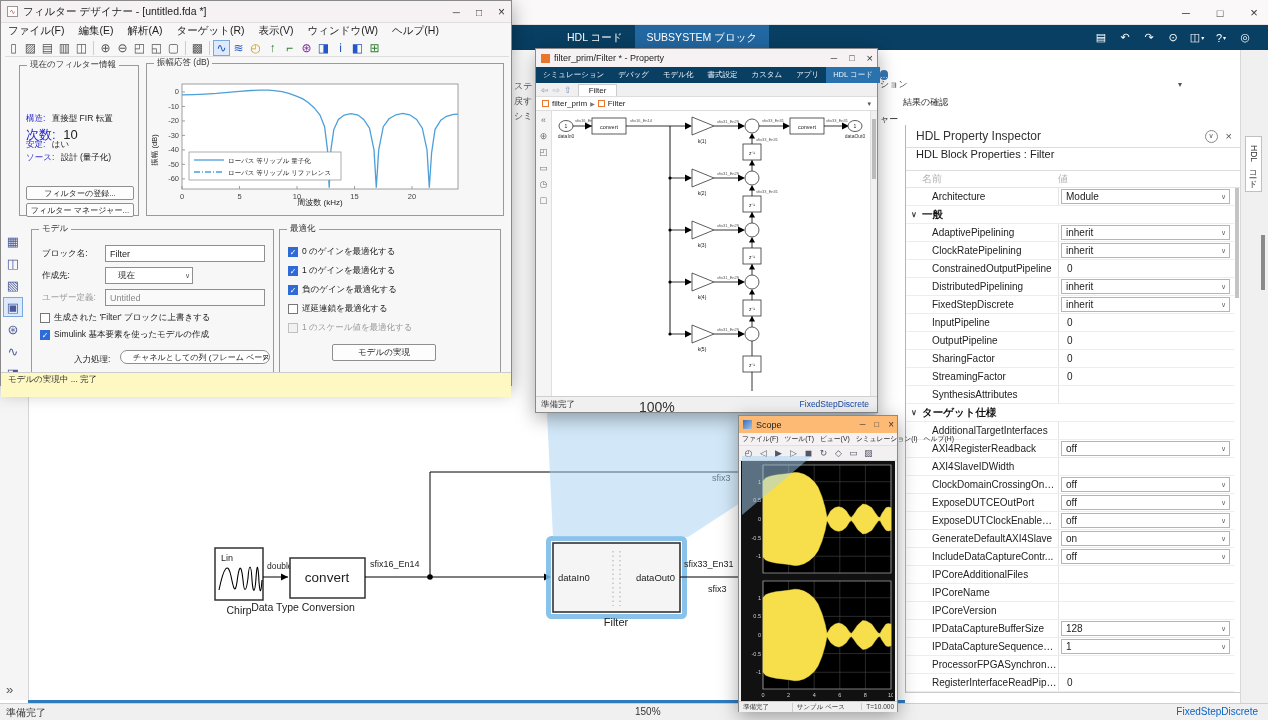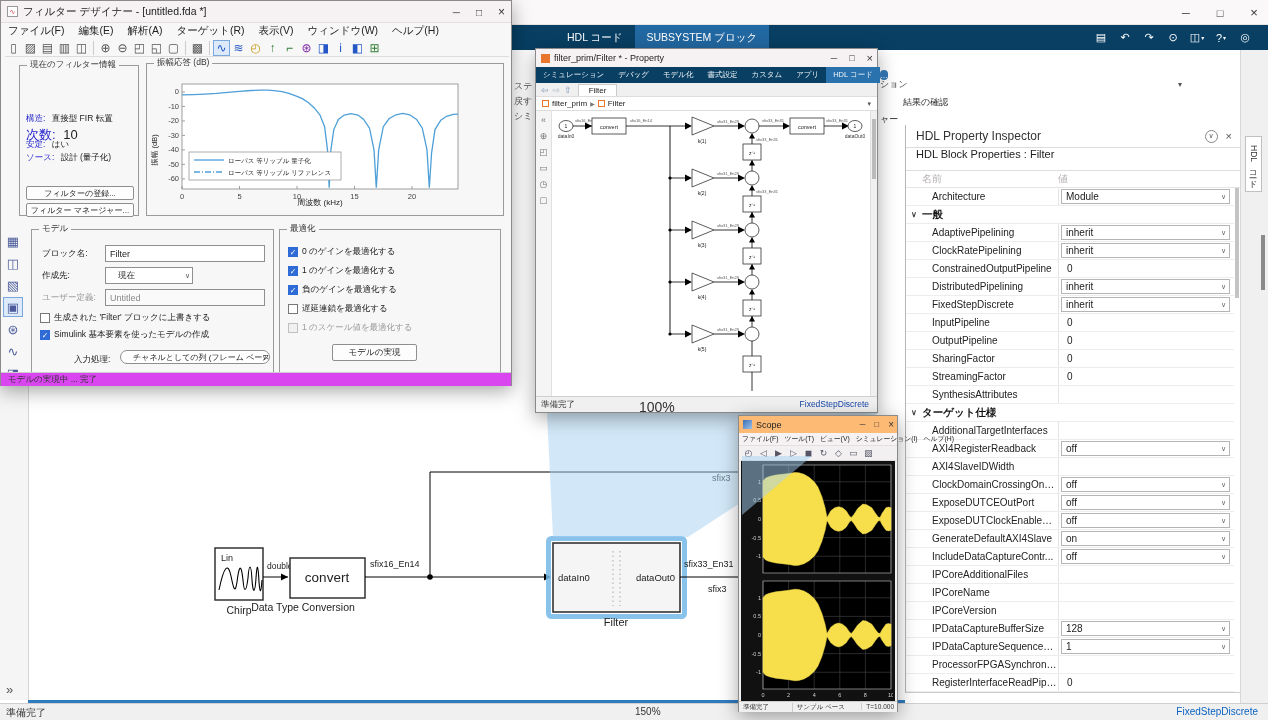--- a/index.html
+++ b/index.html
@@ -306,24 +306,24 @@
           </div>
           <div class="cb" style="left: 8px; top: 73px;">
             <span class="box"></span>
             <span>遅延連鎖を最適化する</span>
           </div>
           <div class="cb dis" style="left: 8px; top: 92px;">
             <span class="box"></span>
             <span>1 のスケール値を最適化する</span>
           </div>
         </div>
-      <div class="btn" style="left:52px;top:114px;width:85px;height:17px;text-align:right;">モデルの実現</div>
-    </div>
-
-    <div class="abs" style="left:0;top:371px;width:510px;height:14px;border-top:1px solid #ccc;background:#d946ef;">
+      <div class="btn" style="left:52px;top:114px;width:104px;height:17px;text-align:right;">モデルの実現</div>
+    </div>
+
+    <div class="abs" style="left:0;top:371px;width:510px;height:25px;border-top:1px solid #ccc;background:#fef9c3;">
       <span style="position:absolute;left:7px;top:1px;font-size:8.5px;color:#333;">モデルの実現中 ... 完了</span>
     </div>
   </div>
 
   <div class="win" id="ed-window" style="left:535px;top:48px;width:343px;height:365px;z-index:8;background:#fff;">
     <div class="titlebar" style="height:18px;background:#f6f2f3;">
       <span style="width:9px;height:9px;background:#e8762c;margin:0 4px 0 5px;"></span>
       <span style="font-size:9px;color:#222;">filter_prim/Filter * - Property</span>
       <div class="winctl" style="height:18px;right:4px;gap:12px;">
         <span style="font-size:9px;">─</span>

